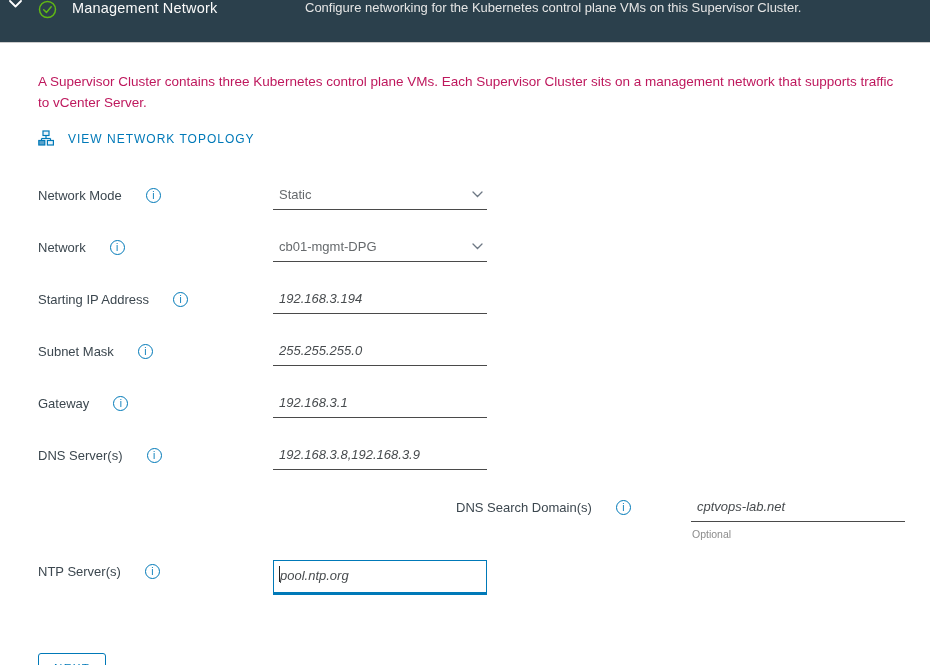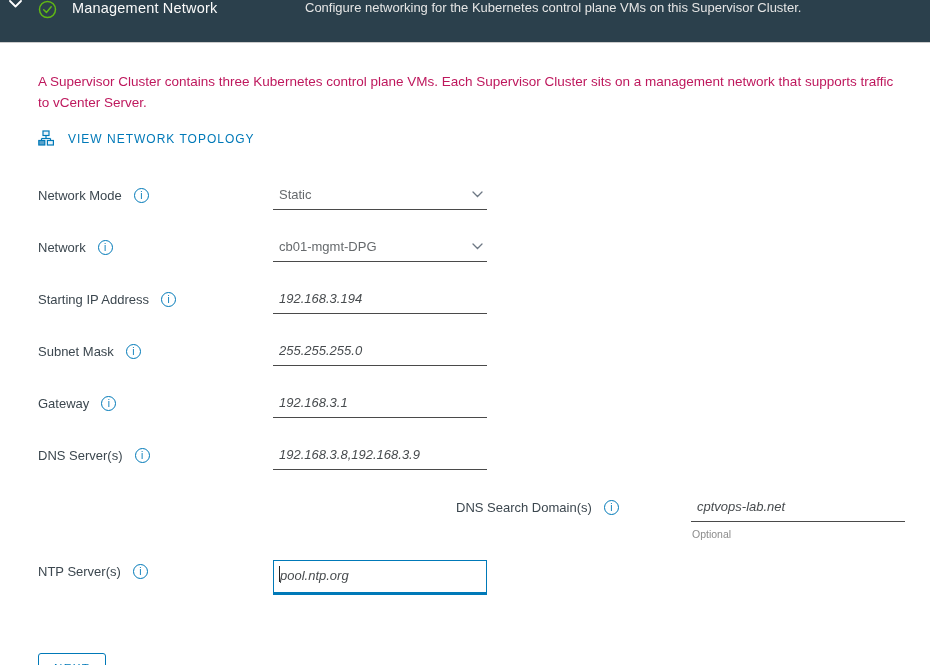--- a/index.html
+++ b/index.html
@@ -78,21 +78,21 @@
     display: flex;
     align-items: flex-start;
     margin-bottom: 26px;
   }
   .row.compact { margin-bottom: 6px; justify-content: flex-end; }
   .label-cell {
     width: 235px;
     flex: 0 0 auto;
     display: flex;
     align-items: center;
-    gap: 12px;
+    gap: 24px;
     padding-top: 4px;
   }
   .field-label { font-size: 13px; color: #3c474f; }
   .info-icon {
     width: 15px; height: 15px;
     border: 1px solid #0079b8;
     border-radius: 50%;
     color: #0079b8;
     font-size: 10px;
     line-height: 13px;

